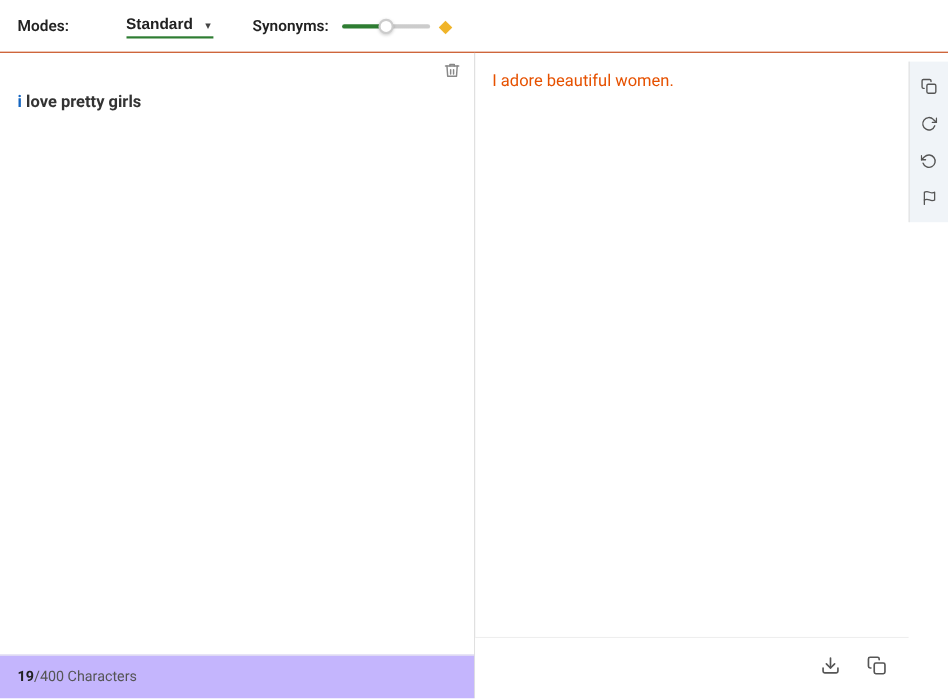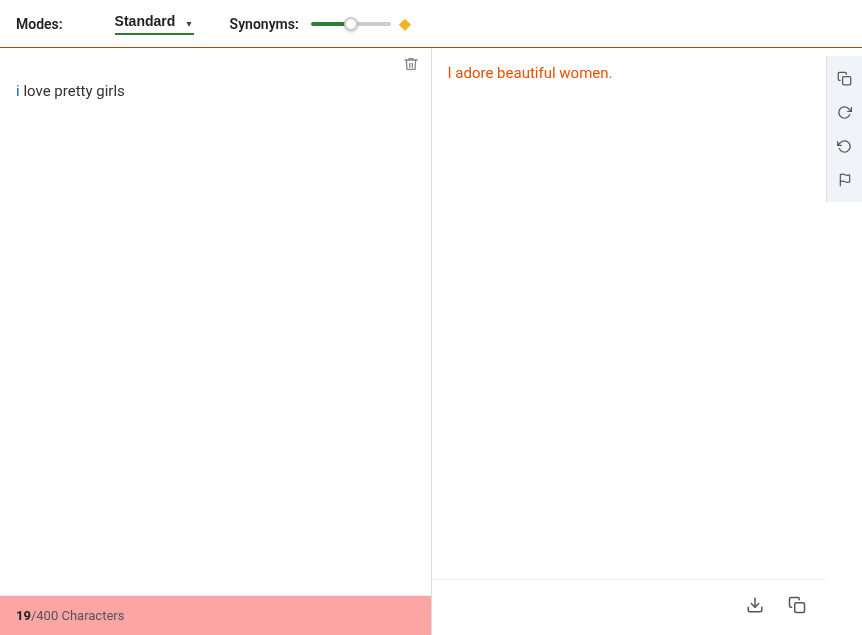--- a/index.html
+++ b/index.html
@@ -129,41 +129,42 @@
       font-size: 16px;
       padding: 2px 4px;
     }
 
     .left-text-area {
       flex: 1;
       padding: 4px 16px 60px 16px;
       font-size: 15px;
       color: #333;
       overflow-y: auto;
+      font-weight: bold;
     }
 
     .left-text-area .highlight-i {
       color: #1565c0;
     }
 
     .left-text-area .text-content {
       color: #333;
     }
 
     .left-footer {
       position: absolute;
       bottom: 0;
       left: 0;
       right: 0;
       display: flex;
       align-items: center;
       justify-content: space-between;
       padding: 12px 16px;
       border-top: 1px solid #eee;
-      background: #fca5a5;
+      background: #c4b5fd;
     }
 
     .char-count {
       font-size: 13px;
       color: #555;
     }
 
     .char-count .count-num {
       font-weight: 700;
       color: #222;

